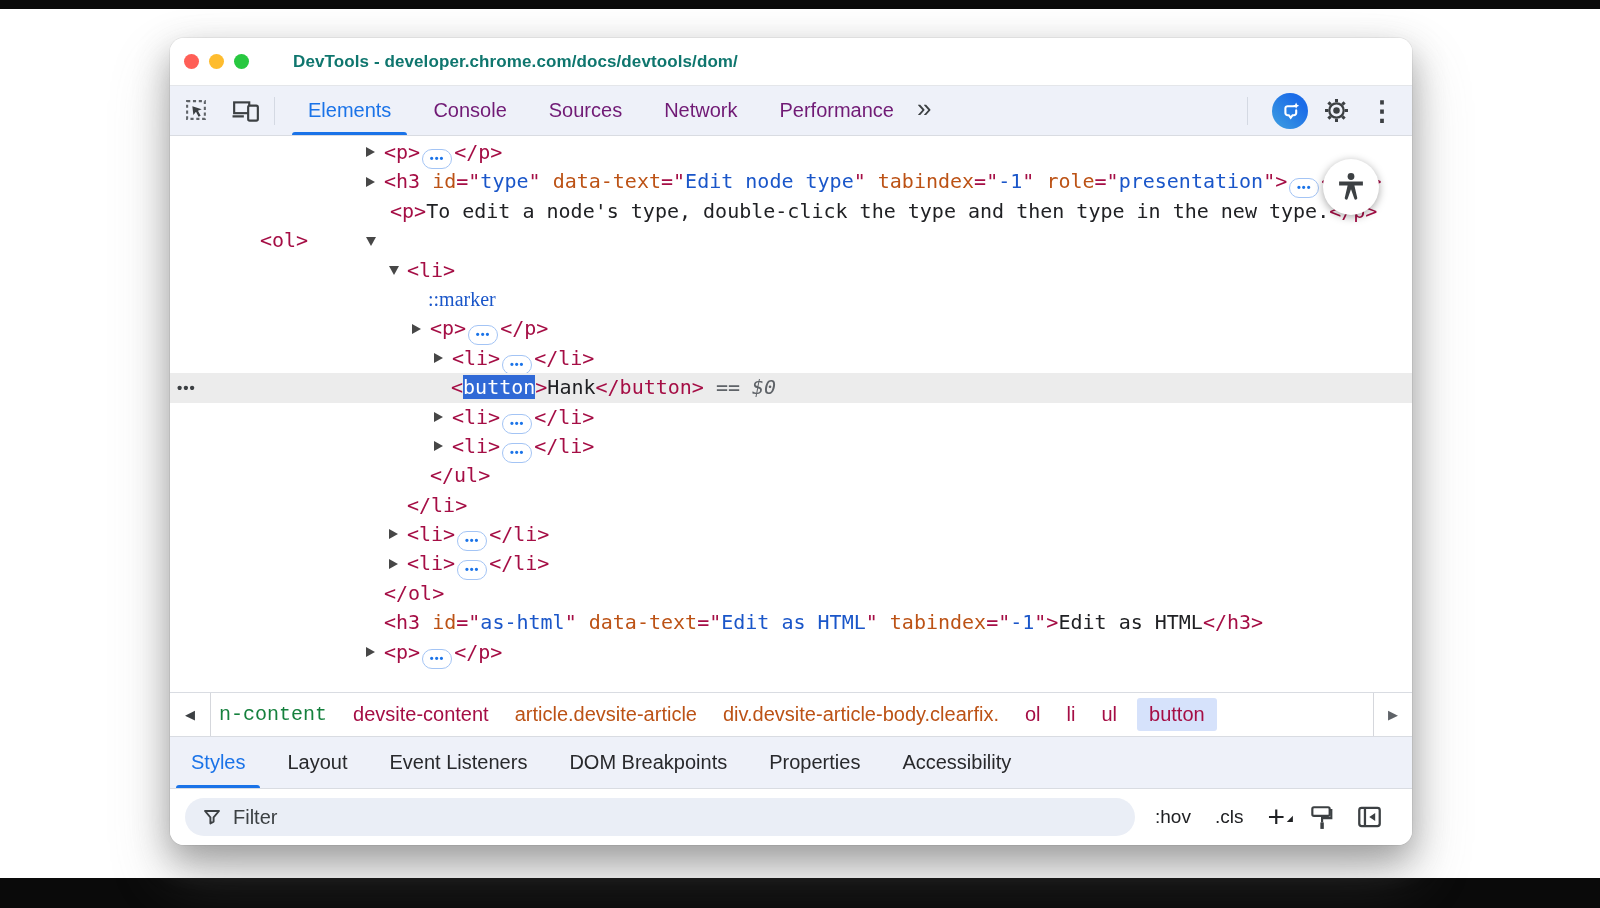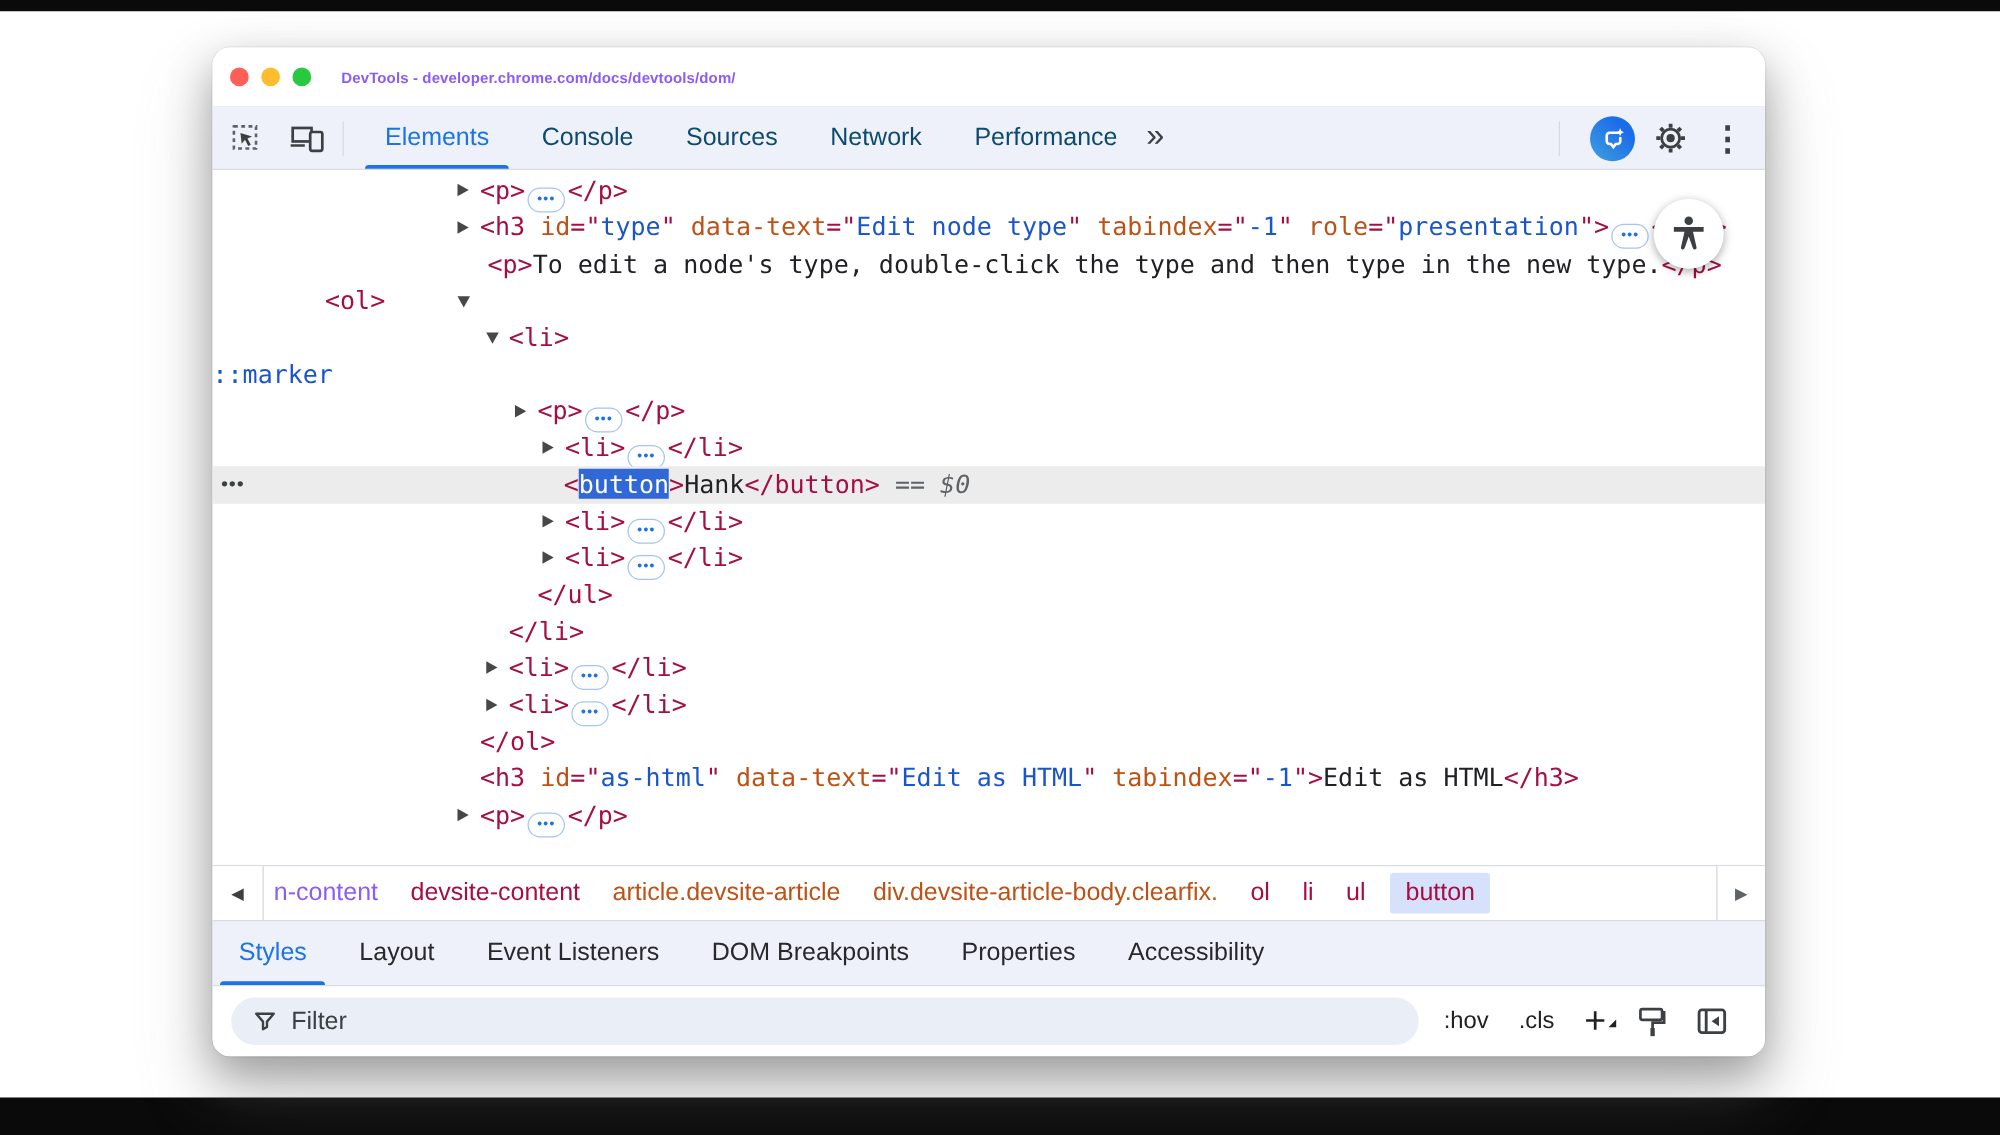--- a/index.html
+++ b/index.html
@@ -13,29 +13,29 @@
             background:#fff; border-radius:14px; overflow:hidden;
             box-shadow:0 0 0 1px rgba(0,0,0,.05), 0 14px 34px rgba(80,80,80,.45), 0 30px 60px rgba(120,120,120,.30); }
 
   
   .titlebar { height:48px; display:flex; align-items:center; border-bottom:1px solid #e4e6ea; background:#fff; }
   .lights { display:flex; gap:10px; margin-left:14px; }
   .light { width:15px; height:15px; border-radius:50%; }
   .light.red { background:#ff5f57; }
   .light.yellow { background:#febc2e; }
   .light.green { background:#28c840; }
-  .wintitle { margin-left:24px; font-size:12px; font-weight:700; color:#8b5cf6; letter-spacing:.1px; }
+  .wintitle { margin-left:44px; font-size:17px; font-weight:700; color:#0f766e; letter-spacing:.1px; }
 
   
   .toolbar { height:50px; background:#eef1f9; border-bottom:1px solid #d9dce2; display:flex; align-items:center; }
   .tbtn { display:flex; align-items:center; justify-content:center; width:36px; height:36px; }
   .vdiv { width:1px; height:28px; background:#d4d9e3; }
   .tabs { display:flex; height:100%; margin-left:12px; }
   .tab { position:relative; display:flex; align-items:center; height:100%; padding:0 21px;
-         font-size:20px; color:#0c4a6e; cursor:default; white-space:nowrap; }
+         font-size:20px; color:#701a75; cursor:default; white-space:nowrap; }
   .tab.active { color:#1a73e8; }
   .tab.active::after { content:""; position:absolute; left:5px; right:5px; bottom:0; height:3px;
                        background:#1a73e8; border-radius:3px 3px 0 0; }
   .more-tabs { font-size:26px; color:#3c4043; padding:0 10px 4px 2px; }
   .tb-right { margin-left:auto; display:flex; align-items:center; gap:10px; padding-right:12px; }
   .ai-circle { width:36px; height:36px; border-radius:50%;
                background:linear-gradient(45deg,#3fa0e0 0%,#1b6ce8 75%);
                display:flex; align-items:center; justify-content:center; }
   .glyph-btn { font-size:27px; color:#3c4043; width:36px; height:36px; display:flex; align-items:center; justify-content:center; }
 
@@ -66,21 +66,21 @@
           display:flex; align-items:center; justify-content:center; }
 
   
   .crumbbar { height:44px; border-top:1px solid #d9dce2; background:#fff; display:flex; align-items:center; font-size:20px; }
   .crumb-scroll { width:41px; height:100%; display:flex; align-items:center; justify-content:center; background:#fff; }
   .crumb-scroll.left { border-right:1px solid #d5d7dc; }
   .crumb-scroll.right { border-left:1px solid #d5d7dc; margin-left:auto; width:39px; }
   .scroll-tri { font-size:13px; color:#3c4043; }
   .crumb { margin-left:26px; white-space:nowrap; }
   .crumb.first { margin-left:8px; }
-  .crumb.c-dark { color:#8b5cf6; }
+  .crumb.c-dark { color:#15803d;font-family:Liberation Mono, monospace; }
   .crumb.c-tag { color:#a50e45; }
   .crumb.c-orange { color:#bc5215; }
   .crumb.selected { background:#d6e2fb; border-radius:3px; padding:5px 12px; margin-left:20px; }
 
   
   .sidetabs { height:52px; background:#eef1f9; border-top:1px solid #d9dce2; display:flex; align-items:center;
               font-size:20px; color:#28292c; }
   .stab { position:relative; height:100%; display:flex; align-items:center; padding:0 21px; white-space:nowrap; }
   .stab.active { color:#1a73e8;text-align:center; }
   .stab.active::after { content:""; position:absolute; left:6px; right:6px; bottom:0; height:3px;
@@ -169,21 +169,21 @@
       <span class="glyph-btn" style="font-weight:bold;">⋮</span>
     </div>
   </div>
 
   <div class="domtree">
       <div class="drow" style="padding-left: 214px;"><span class="arr r" style="left: 196px;"></span><span class="tk-tag">&lt;p&gt;</span><span class="pill">•••</span><span class="tk-tag">&lt;/p&gt;</span></div>
       <div class="drow" style="padding-left: 214px;"><span class="arr r" style="left: 196px;"></span><span class="tk-tag">&lt;h3 </span><span class="tk-attr">id</span><span class="tk-tag">="</span><span class="tk-val">type</span><span class="tk-tag">" </span><span class="tk-attr">data-text</span><span class="tk-tag">="</span><span class="tk-val">Edit node type</span><span class="tk-tag">" </span><span class="tk-attr">tabindex</span><span class="tk-tag">="</span><span class="tk-val">-1</span><span class="tk-tag">" </span><span class="tk-attr">role</span><span class="tk-tag">="</span><span class="tk-val">presentation</span><span class="tk-tag">"&gt;</span><span class="pill">•••</span><span class="tk-tag">&lt;/h3&gt;</span></div>
       <div class="drow" style="padding-left: 220px;"><span class="tk-tag">&lt;p&gt;</span><span class="tk-text">To edit a node's type, double-click the type and then type in the new type.</span><span class="tk-tag">&lt;/p&gt;</span></div>
       <div class="drow" style="padding-left: 90px;"><span class="arr d" style="left: 196px;"></span><span class="tk-tag">&lt;ol&gt;</span></div>
       <div class="drow" style="padding-left: 237px;"><span class="arr d" style="left: 219px;"></span><span class="tk-tag">&lt;li&gt;</span></div>
-      <div class="drow" style=""><span class="tk-marker">::marker</span></div>
+      <div class="drow" style="padding-left: 258px; font-family: Liberation Serif, serif;"><span class="tk-marker">::marker</span></div>
       <div class="drow" style="padding-left: 260px;"><span class="arr r" style="left: 242px;"></span><span class="tk-tag">&lt;p&gt;</span><span class="pill">•••</span><span class="tk-tag">&lt;/p&gt;</span></div>
       <div class="drow" style="padding-left: 282px;"><span class="arr r" style="left: 264px;"></span><span class="tk-tag">&lt;li&gt;</span><span class="pill">•••</span><span class="tk-tag">&lt;/li&gt;</span></div>
       <div class="drow sel" style="padding-left: 281px;"><span class="hoverdots">•••</span><span class="tk-tag">&lt;</span><span class="tk-selword">button</span><span class="tk-tag">&gt;</span><span class="tk-text">Hank</span><span class="tk-tag">&lt;/button&gt;</span><span class="tk-gray"> == </span><span class="tk-dollar">$0</span></div>
       <div class="drow" style="padding-left: 282px;"><span class="arr r" style="left: 264px;"></span><span class="tk-tag">&lt;li&gt;</span><span class="pill">•••</span><span class="tk-tag">&lt;/li&gt;</span></div>
       <div class="drow" style="padding-left: 282px;"><span class="arr r" style="left: 264px;"></span><span class="tk-tag">&lt;li&gt;</span><span class="pill">•••</span><span class="tk-tag">&lt;/li&gt;</span></div>
       <div class="drow" style="padding-left: 260px;"><span class="tk-tag">&lt;/ul&gt;</span></div>
       <div class="drow" style="padding-left: 237px;"><span class="tk-tag">&lt;/li&gt;</span></div>
       <div class="drow" style="padding-left: 237px;"><span class="arr r" style="left: 219px;"></span><span class="tk-tag">&lt;li&gt;</span><span class="pill">•••</span><span class="tk-tag">&lt;/li&gt;</span></div>
       <div class="drow" style="padding-left: 237px;"><span class="arr r" style="left: 219px;"></span><span class="tk-tag">&lt;li&gt;</span><span class="pill">•••</span><span class="tk-tag">&lt;/li&gt;</span></div>
       <div class="drow" style="padding-left: 214px;"><span class="tk-tag">&lt;/ol&gt;</span></div>

